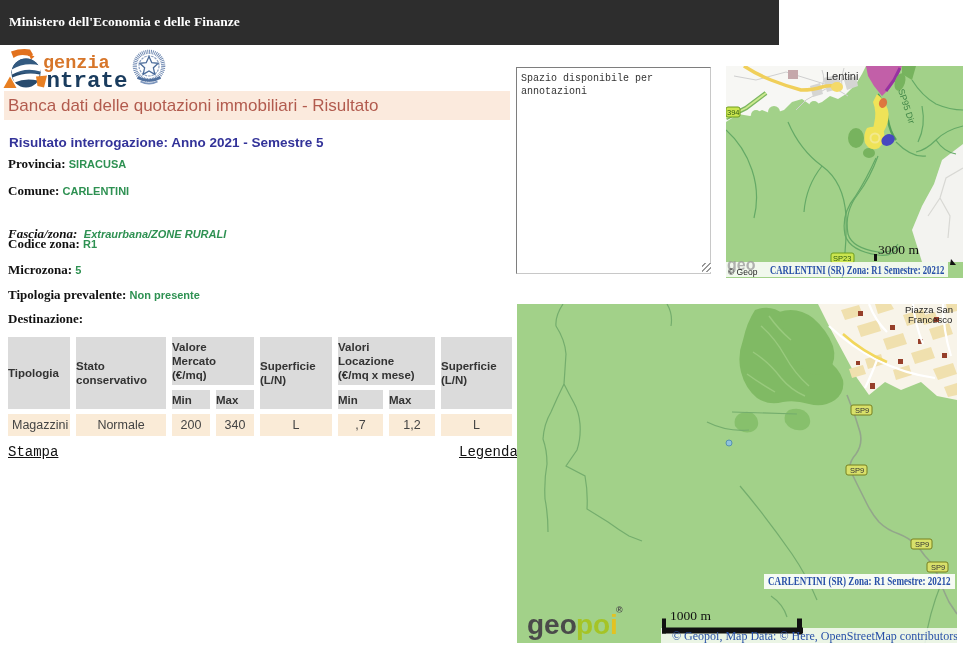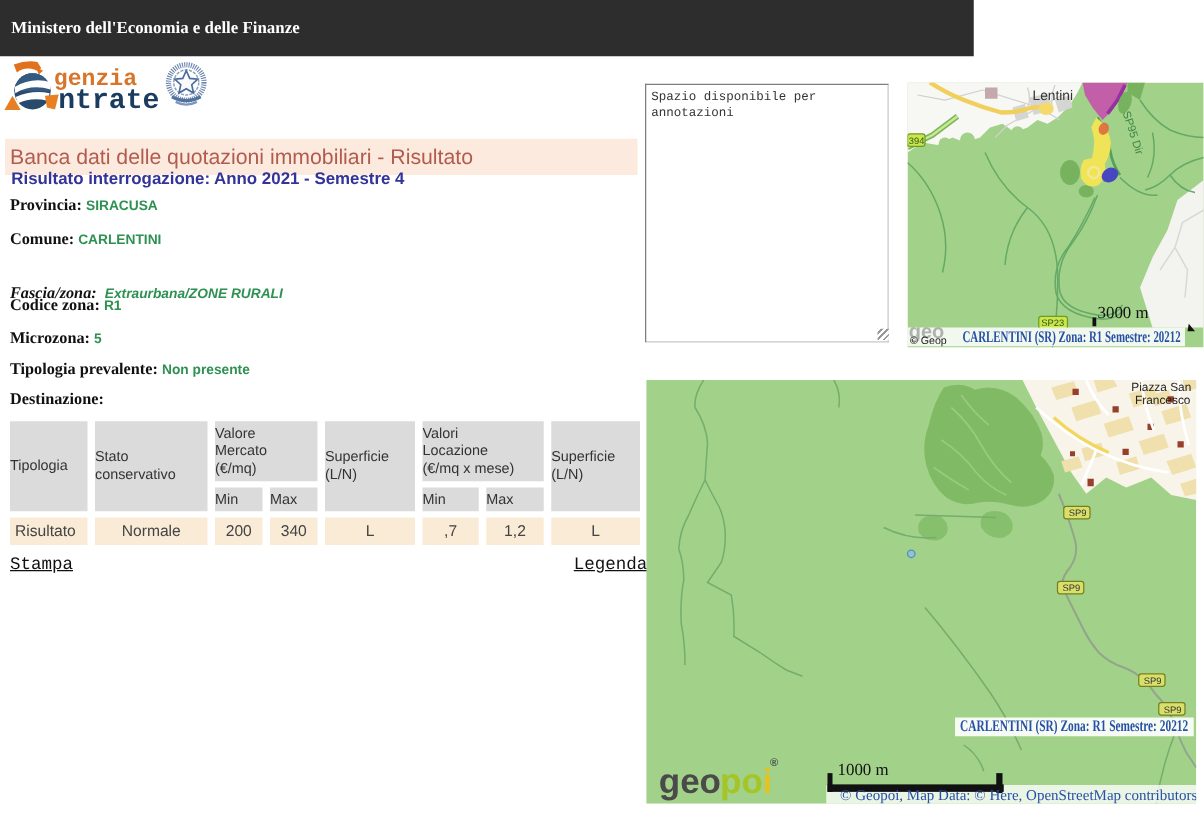--- a/index.html
+++ b/index.html
@@ -1,26 +1,26 @@
 <!DOCTYPE html>
 <html><head>
 <meta charset="utf-8">
 <style>
 html,body{margin:0;padding:0;background:#fff;}
 body{width:963px;height:650px;position:relative;font-family:"Liberation Sans",sans-serif;overflow:hidden;}
 .topbar{position:absolute;left:0;top:0;width:779px;height:45px;background:#2d2d2d;}
 .topbar span{position:absolute;left:9px;top:14px;color:#fff;font-family:"Liberation Serif",serif;font-weight:bold;font-size:13.5px;}
-.pinkbar{position:absolute;left:4px;top:91px;width:506px;height:29px;background:#fbeadd;margin-top:20px;}
+.pinkbar{position:absolute;left:4px;top:91px;width:506px;height:29px;background:#fbeadd;}
 .pinkbar span{position:absolute;left:4px;top:5px;font-size:17px;color:#b25b4e;}
 .risultato{position:absolute;left:9px;top:135px;font-size:13.5px;font-weight:bold;color:#333399;}
 .lab{position:absolute;left:8px;font-family:"Liberation Serif",serif;font-weight:bold;font-size:13px;color:#111;text-align:center;}
 .val{font-family:"Liberation Sans",sans-serif;font-weight:bold;font-size:11px;color:#2e9152;}
 table.q{position:absolute;left:2px;top:332px;border-collapse:separate;border-spacing:6px 5px;table-layout:fixed;}
 table.q td,table.q th{padding:0;overflow:hidden;}
-th.h{background:#dbdbdb;color:#333;font-weight:normal;font-size:11.5px;text-align:left;vertical-align:middle;padding:2px 0 2px 5px;line-height:14px;}
+th.h{background:#dbdbdb;color:#333;font-weight:bold;font-size:11.5px;text-align:left;vertical-align:middle;padding:2px 0 2px 5px;line-height:14px;}
 td.d{background:#faebd7;color:#444;font-size:12.5px;text-align:center;vertical-align:middle;}
 a.lnk{font-family:Liberation Mono, monospace;font-size:14px;color:#111;text-decoration:underline;}
 textarea.sp{position:absolute;left:516px;top:67px;width:185px;height:197px;border-style:solid;border-width:1px;border-color:#7e7e7e #c8c8c8 #c8c8c8 #7e7e7e;font-family:"Liberation Mono",monospace;font-size:10px;color:#333;padding:4px 4px;resize:none;line-height:13px;background:#fff;}
 .grip{position:absolute;left:702px;top:263px;width:9px;height:9px;background:repeating-linear-gradient(135deg,#fff 0 2px,#999 2px 3.5px);}
 </style>
 </head>
 <body>
 <div class="topbar">
     <span>Ministero dell'Economia e delle Finanze</span>
   </div>
@@ -43,21 +43,21 @@
     <circle cx="149" cy="20" r="10" stroke="#8ca0c0" stroke-width="1.2" stroke-dasharray="2.5 1"></circle>
     <path d="M 149 10.5 L 151.8 16.7 L 158.2 17.3 L 153.4 21.8 L 154.8 28.4 L 149 25 L 143.2 28.4 L 144.6 21.8 L 139.8 17.3 L 146.2 16.7 Z" stroke="#4a6b9a" stroke-width="1.3" fill="#f8fafd"></path>
     <path d="M 137.5 31.5 Q 149 37.5 160.5 31.5" stroke="#51719f" stroke-width="2.6"></path>
     <path d="M 140.5 35.5 Q 149 39.8 157.5 35.5" stroke="#7d96bd" stroke-width="1.8"></path>
   </g>
 </svg>
 
 <div class="pinkbar">
     <span>Banca dati delle quotazioni immobiliari - Risultato</span>
   </div>
-<div class="risultato">Risultato interrogazione: Anno 2021 - Semestre 4</div>
+<div class="risultato">Risultato interrogazione: Anno 2021 - Semestre 5</div>
 
 <div class="lab" style="top:156px;">Provincia: <span class="val">SIRACUSA</span></div>
 <div class="lab" style="top:183px;">Comune: <span class="val">CARLENTINI</span></div>
 <div class="lab" style="top:226px;font-style:italic;">Fascia/zona: &nbsp;<span class="val">Extraurbana/ZONE RURALI</span></div>
 <div class="lab" style="top:236px;">Codice zona: <span class="val">R1</span></div>
 <div class="lab" style="top:262px;">Microzona: <span class="val">5</span></div>
 <div class="lab" style="top:287px;">Tipologia prevalente: <span class="val">Non presente</span></div>
 <div class="lab" style="top:311px;">Destinazione:</div>
 
 <table class="q">
@@ -80,21 +80,21 @@
     <th class="h" colspan="2">Valori<br>Locazione<br>(€/mq x mese)</th>
     <th class="h" rowspan="2">Superficie (L/N)</th>
   </tr>
   <tr>
     <th class="h" style="height:19px;">Min</th>
     <th class="h">Max</th>
     <th class="h">Min</th>
     <th class="h">Max</th>
   </tr>
   <tr>
-    <td class="d" style="height:22px;text-align:left;padding-left:4px;">Risultato</td>
+    <td class="d" style="height:22px;text-align:left;padding-left:4px;">Magazzini</td>
     <td class="d">Normale</td>
     <td class="d">200</td>
     <td class="d">340</td>
     <td class="d">L</td>
     <td class="d">,7</td>
     <td class="d">1,2</td>
     <td class="d">L</td>
   </tr>
 </tbody>
   </table>

